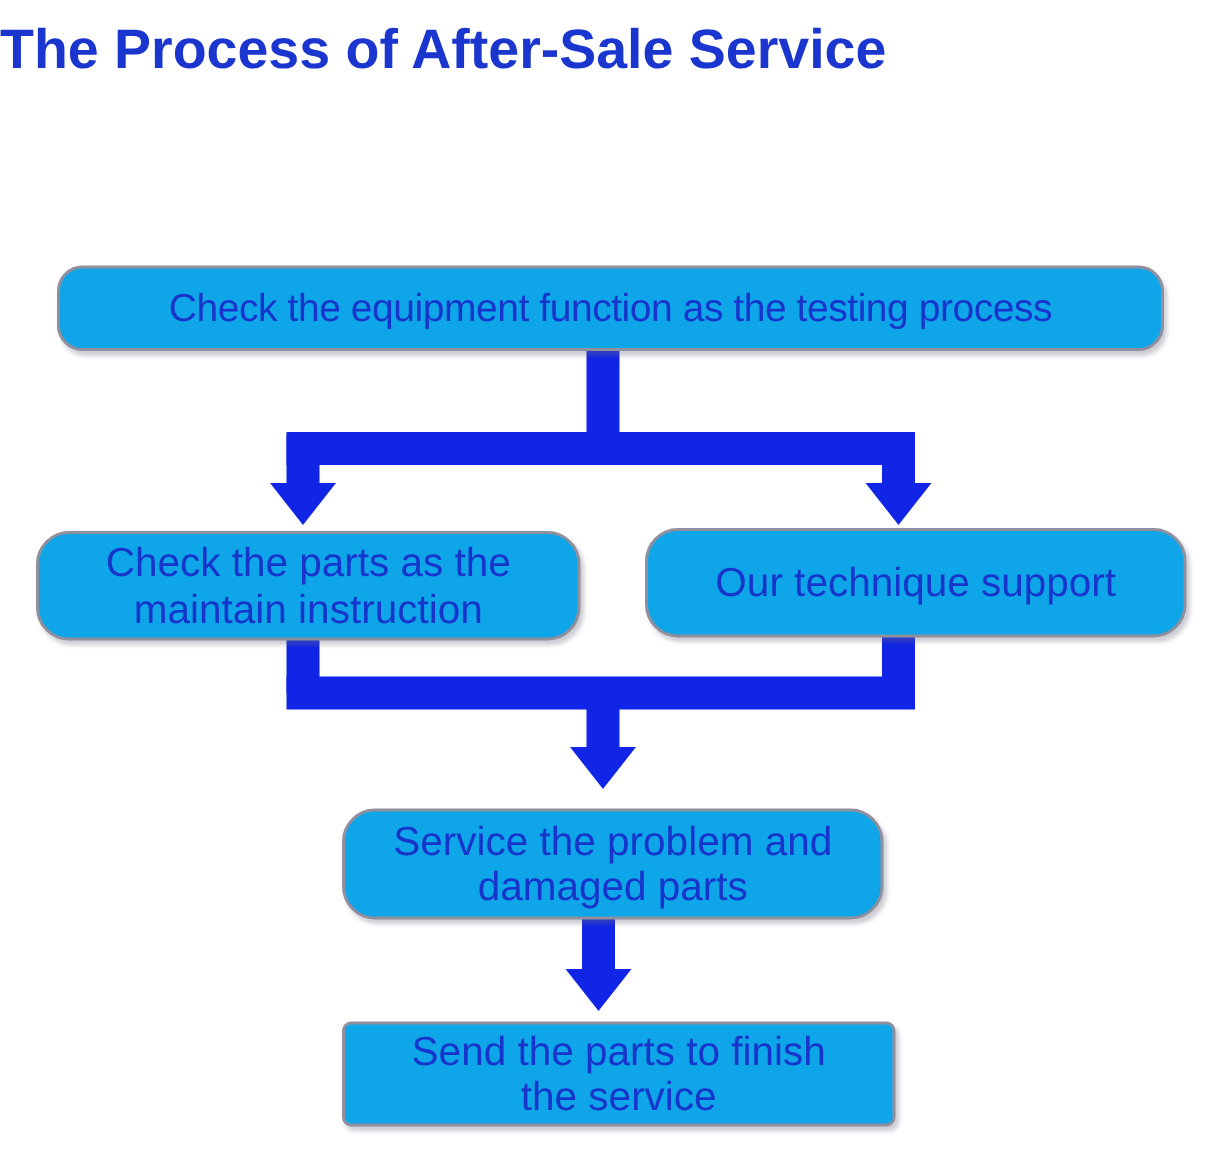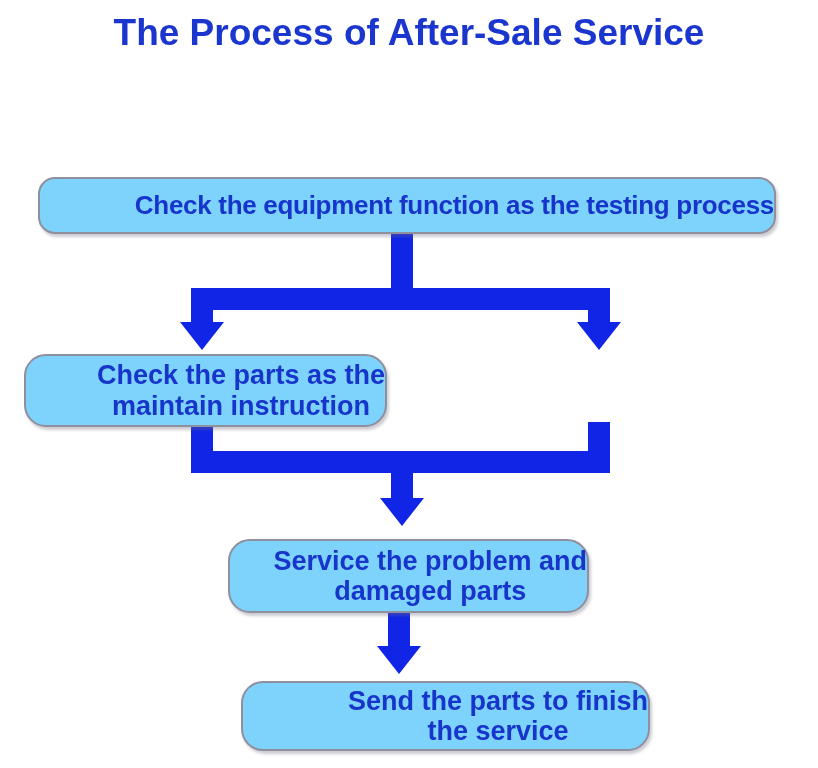--- a/index.html
+++ b/index.html
@@ -14,45 +14,44 @@
     background: #ffffff;
     overflow: hidden;
     font-family: "Liberation Sans", sans-serif;
   }
   .title {
     position: absolute;
     left: 0;
     top: 12px;
     width: 818px;
     margin: 0;
-    text-align: center;
     font-size: 37px;
     font-weight: 700;
     color: #1b36cf;
     letter-spacing: 0px;
   }
   .connectors {
     position: absolute;
     left: 0;
     top: 0;
     width: 818px;
     height: 768px;
   }
   .flow-box {
     position: absolute;
     box-sizing: border-box;
-    background: #7dd3fc;
+    background: #0ea5e9;
     border: 2px solid #8f8f9e;
     box-shadow: 2px 3px 3px rgba(110,110,130,0.35);
     display: flex;
     align-items: center;
-    justify-content: flex-end;
+    justify-content: center;
     text-align: center;
     color: #1734cb;
-    font-weight: 700;
+    font-weight: 400;
     white-space: pre-line;
     line-height: 1.12;
   }
   .b1 {
     left: 38px; top: 177px; width: 738px; height: 57px;
     border-radius: 17px;
     font-size: 26px;
     letter-spacing: -0.3px;
   }
   .b2 {
@@ -65,22 +64,22 @@
     left: 430px; top: 352px; width: 361px; height: 73px;
     border-radius: 22px;
     font-size: 27px;
   }
   .b4 {
     left: 228px; top: 539px; width: 361px; height: 74px;
     border-radius: 22px;
     font-size: 27px;
   }
   .b5 {
-    left: 241px; top: 681px; width: 409px; height: 70px;
-    border-radius: 22px;
+    left: 228px; top: 681px; width: 369px; height: 70px;
+    border-radius: 6px;
     font-size: 27px;
   }
 </style>
 </head>
 <body>
 
 <div class="canvas">
 
   <h1 class="title">The Process of After-Sale Service</h1>
 
@@ -111,20 +110,23 @@
 
   <div class="flow-box b1">
     <span>Check the equipment function as the testing process</span>
   </div>
 
   <div class="flow-box b2">
     <span>Check the parts as the
 maintain instruction</span>
   </div>
 
+  <div class="flow-box b3">
+    <span>Our technique support</span>
+  </div>
 
   <div class="flow-box b4">
     <span>Service the problem and
 damaged parts</span>
   </div>
 
   <div class="flow-box b5">
     <span>Send the parts to finish
 the service</span>
   </div>

